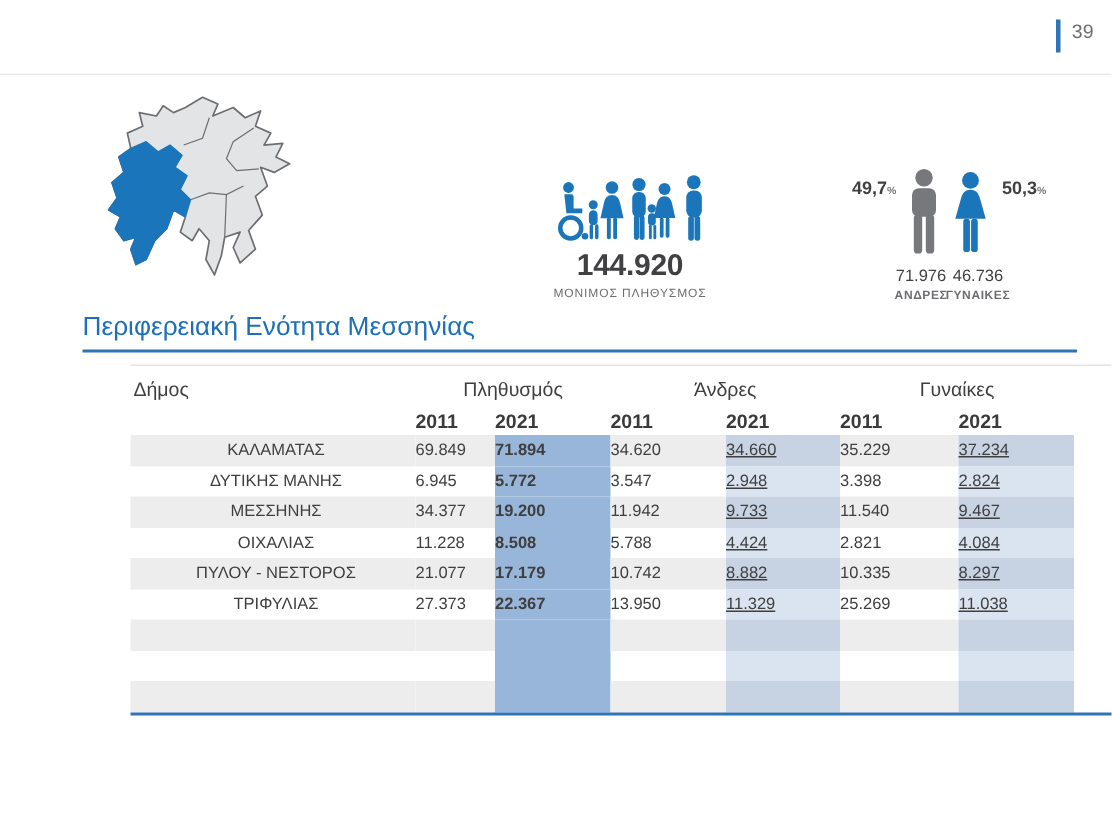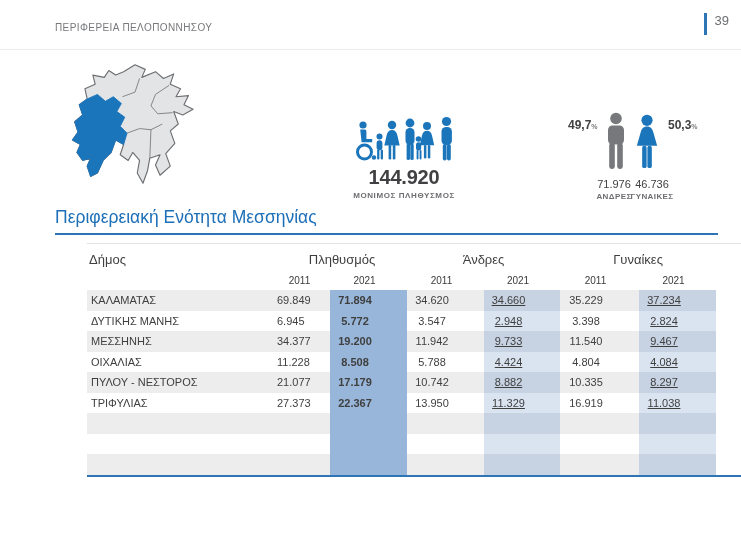--- a/index.html
+++ b/index.html
@@ -20,24 +20,24 @@
 
   
   .topbar-label{position:absolute;top:22px;left:55px;font-size:10px;letter-spacing:.4px;color:var(--icon-gray);}
   .pageno{position:absolute;top:13px;right:12px;display:flex;gap:8px;}
   .pageno .bar{width:3px;height:22px;background:var(--rule-blue);}
   .pageno .num{font-size:13px;color:var(--text-gray);}
   .top-hairline{position:absolute;top:49px;left:0;right:0;height:1px;background:#ececec;}
 
   
   .map-wrap{position:absolute;left:55px;top:58px;width:160px;height:148px;}
-  .pop-block{position:absolute;left:340px;top:112px;width:128px;text-align:center;}
+  .pop-block{position:absolute;left:356px;top:112px;width:128px;text-align:center;}
   .pop-block svg{display:block;margin:0 auto;}
   .pop-value{margin-top:2px;font-size:20px;font-weight:bold;color:#414042;letter-spacing:-0.2px;}
-  .pop-caption{margin-top:2px;font-size:8px;font-weight:bold;letter-spacing:.6px;color:var(--text-gray);}
+  .pop-caption{margin-top:2px;font-size:8px;font-weight:normal;letter-spacing:.6px;color:var(--text-gray);}
 
   .change-block{position:absolute;left:478px;top:124px;width:60px;text-align:center;}
   .change-value{font-size:17px;font-weight:bold;color:#414042;}
   .change-value .pctsign{font-size:10px;font-weight:bold;color:#414042;}
   .change-badge{display:inline-block;margin-top:1px;background:var(--accent);color:#fff;font-size:5.5px;font-weight:bold;padding:2px 4px;letter-spacing:.3px;}
   .change-arrow{display:block;margin:3px auto 0;}
 
   .gender-block{position:absolute;left:568px;top:112px;width:150px;}
   .g-row{position:relative;height:62px;}
   .g-pct{position:absolute;top:6px;font-size:12px;font-weight:bold;color:#414042;white-space:nowrap;}
@@ -55,35 +55,34 @@
   .section-title{position:absolute;left:55px;top:207px;font-size:17.5px;font-weight:400;color:var(--title-blue);}
   .title-rule{position:absolute;left:55px;top:233px;width:663px;height:2px;background:var(--rule-blue);}
 
   
   .table-area{position:absolute;left:55px;top:243px;width:663px;margin-left:32px;}
   .table-top-hairline{height:1px;background:#e3e3e3;margin-bottom:0;}
   table{border-collapse:collapse;width:629px;table-layout:fixed;}
   th,td{font-size:11px;color:var(--text-dark);height:20.5px;padding:0;vertical-align:middle;}
   thead .grp th{font-size:13px;font-weight:400;height:26px;text-align:center;vertical-align:bottom;padding-bottom:3px;}
   thead .grp th.h-dimos{text-align:left;padding-left:2px;}
-  thead .yrs th{font-weight:normal;font-size:10px;text-align:center;padding-right:8px;height:20px;vertical-align:middle;color:#3a3a3a;}
-  td.c-name{text-align:left;padding-left:4px;}
-  td.c-num{text-align:center;padding-right:27px;}
+  thead .yrs th{font-weight:bold;font-size:13px;text-align:left;padding-right:8px;height:20px;vertical-align:middle;color:#3a3a3a;}
+  td.c-name{text-align:center;padding-left:4px;}
+  td.c-num{text-align:left;padding-right:27px;}
   tr.stripe td{background:var(--stripe);}
   tr td.col1{background:var(--col-strong);font-weight:bold;}
   tr td.col3,tr td.col5{background:var(--col-light);text-decoration:underline;}
   tr.stripe td.col3,tr.stripe td.col5{background:var(--col-light-stripe);}
   .bottom-rule{width:663px;height:2px;background:var(--rule-blue);margin-top:0;}
 </style>
 </head>
 <body>
 
 <div class="page">
 
-  <div class="topbar-label">ΠΕΡΙΦΕΡΕΙΑ ΠΕΛΟΠΟΝΝΗΣΟΥ</div>
   <div class="pageno">
     <span class="bar"></span>
     <span class="num">39</span>
   </div>
   <div class="top-hairline"></div>
 
   <div class="map-wrap">
     <svg width="160" height="148" viewBox="0 0 140 130">
       <path fill="#e3e4e5" stroke="#6d6e71" stroke-width="1" stroke-linejoin="round" d="M60,12 L70,6 L79,10 L76,17 L88,12 L95,18 L104,14 L101,23 L110,27 L106,34 L117,33 L113,41 L121,45 L112,50 L104,47 L108,58 L101,64 L105,75 L97,84 L101,95 L92,103 L88,94 L92,85 L83,88 L81,99 L77,110 L72,101 L74,90 L68,83 L64,90 L57,85 L60,76 L53,72 L49,83 L42,90 L37,101 L31,104 L28,95 L31,88 L24,90 L19,83 L22,76 L15,72 L20,65 L17,56 L24,50 L21,41 L28,36 L26,27 L35,23 L33,15 L43,17 L47,11 L53,15 Z"></path>
       <path fill="none" stroke="#6d6e71" stroke-width="0.7" d="M74,18 L70,30 L59,34"></path>
@@ -219,39 +218,39 @@
             <td class="c-num col3">9.733</td>
             <td class="c-num col4">11.540</td>
             <td class="c-num col5">9.467</td>
           </tr>
           <tr>
             <td class="c-name">ΟΙΧΑΛΙΑΣ</td>
             <td class="c-num col0">11.228</td>
             <td class="c-num col1">8.508</td>
             <td class="c-num col2">5.788</td>
             <td class="c-num col3">4.424</td>
-            <td class="c-num col4">4.804</td>
+            <td class="c-num col4">2.821</td>
             <td class="c-num col5">4.084</td>
           </tr>
           <tr class="stripe">
             <td class="c-name">ΠΥΛΟΥ - ΝΕΣΤΟΡΟΣ</td>
             <td class="c-num col0">21.077</td>
             <td class="c-num col1">17.179</td>
             <td class="c-num col2">10.742</td>
             <td class="c-num col3">8.882</td>
             <td class="c-num col4">10.335</td>
             <td class="c-num col5">8.297</td>
           </tr>
           <tr>
             <td class="c-name">ΤΡΙΦΥΛΙΑΣ</td>
             <td class="c-num col0">27.373</td>
             <td class="c-num col1">22.367</td>
             <td class="c-num col2">13.950</td>
             <td class="c-num col3">11.329</td>
-            <td class="c-num col4">16.919</td>
+            <td class="c-num col4">25.269</td>
             <td class="c-num col5">11.038</td>
           </tr>
           <tr class="stripe">
             <td class="c-name"></td>
             <td class="c-num col0"></td>
             <td class="c-num col1"></td>
             <td class="c-num col2"></td>
             <td class="c-num col3"></td>
             <td class="c-num col4"></td>
             <td class="c-num col5"></td>

